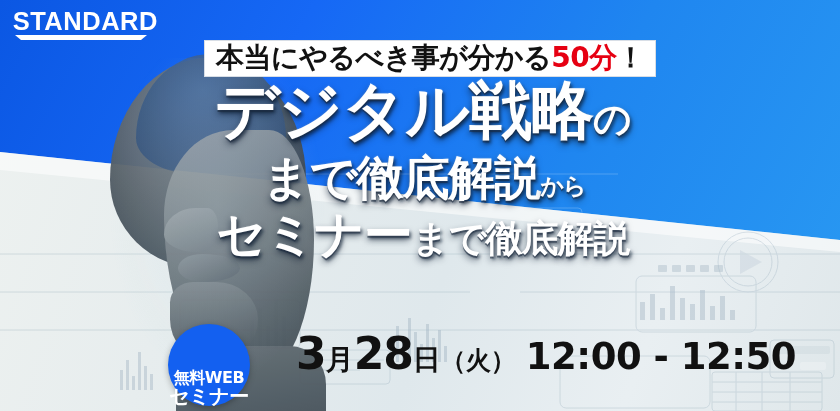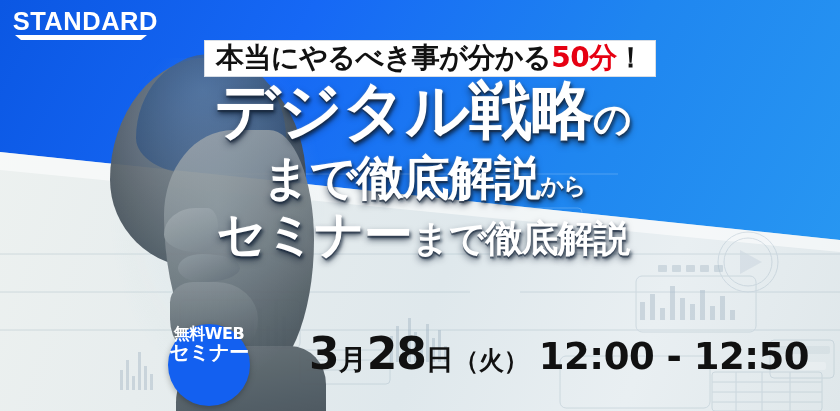--- a/index.html
+++ b/index.html
@@ -147,35 +147,35 @@
   .l2 .sm{font-size:23px;}
   .l3{font-size:49px;margin-top:9px;margin-left:6px;}
   .l3 .sm{font-size:37px;}
 
   
   .badge{
     position:absolute;left:168px;top:324px;width:82px;height:82px;
     border-radius:50%;
     background:#1360f0;
     box-shadow:0 2px 6px rgba(0,0,0,.28);
-    display:flex;flex-direction:column;align-items:center;justify-content:flex-start;
+    display:flex;flex-direction:column;align-items:center;justify-content:flex-end;
     color:#fff;
   }
   .badge .b1{
     font-family:"DejaVu Sans","Liberation Sans",sans-serif;
     font-size:16px;font-weight:700;line-height:19px;letter-spacing:-.5px;
   }
   .badge .b2{
     font-family:"DejaVu Sans","Liberation Sans",sans-serif;
     font-size:20px;font-weight:700;line-height:19px;letter-spacing:-.5px;
   }
 
   
   .datetime{
-    position:absolute;left:309px;top:332px;
+    position:absolute;left:296px;top:332px;
     white-space:nowrap;color:#111;
     font-family:"DejaVu Sans","Liberation Sans",sans-serif;
     font-weight:700;line-height:1;
   }
   .datetime .num{font-size:44px;letter-spacing:-1px;}
   .datetime .kan{font-size:28px;}
   .datetime .paren{font-size:25px;}
   .datetime .time{font-size:37px;letter-spacing:-.5px;margin-left:10px;}
 </style>
 </head>

